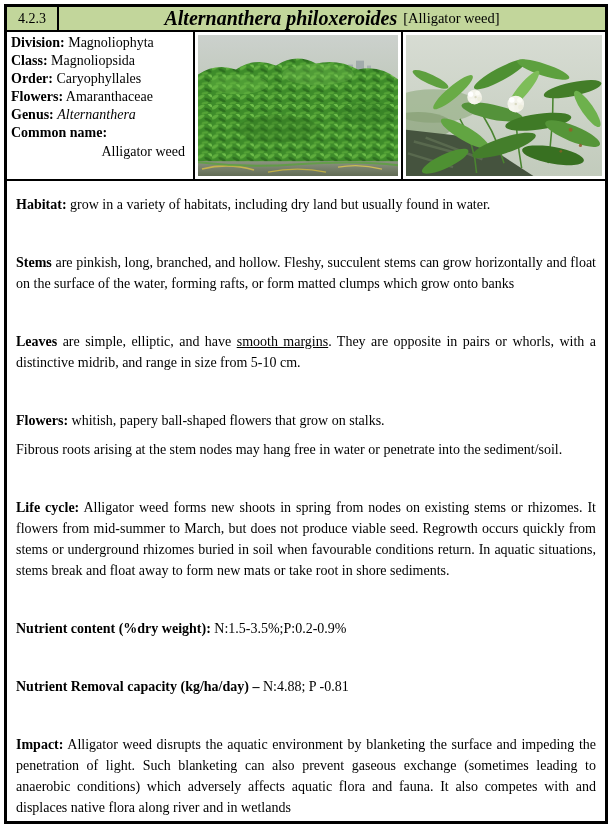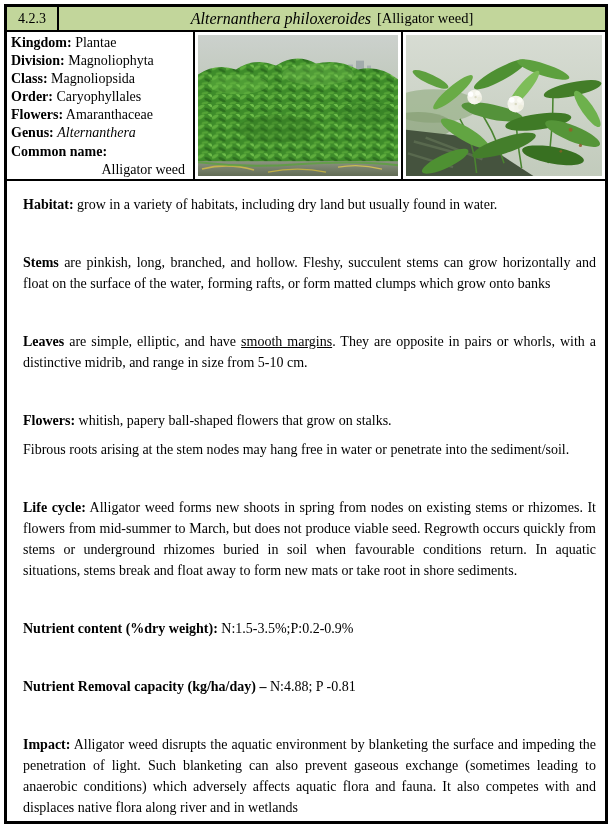--- a/index.html
+++ b/index.html
@@ -23,21 +23,21 @@
   .cell-num {
     width: 52px; flex: 0 0 52px;
     border-right: 2px solid #000;
     display: flex; align-items: center; justify-content: center;
     font-size: 14px;
   }
   .cell-title {
     flex: 1; display: flex; align-items: center; justify-content: center;
     white-space: nowrap;
   }
-  .title-species { font-weight: normal; font-style: italic; font-size: 16px; }
+  .title-species { font-weight: bold; font-style: italic; font-size: 20px; }
   .title-common  { font-size: 14.5px; margin-left: 6px; }
 
   
   .info-row {
     display: flex; height: 149px; flex: 0 0 149px;
     border-bottom: 2px solid #000;
   }
   .cell-tax {
     width: 188px; flex: 0 0 188px;
     border-right: 2px solid #000;
@@ -50,21 +50,21 @@
   .cell-photo {
     padding: 3px; display: flex; align-items: stretch;
   }
   .cell-photo1 { width: 208px; flex: 0 0 208px; border-right: 2px solid #000; }
   .cell-photo2 { flex: 1; }
   .photo-frame { width: 100%; height: 100%; overflow: hidden; }
   .photo-frame svg { width: 100%; height: 100%; display: block; }
 
   
   .body-cell {
-    flex: 1; padding: 13px 9px 0 16px;
+    flex: 1; padding: 13px 9px 0 9px;
     font-size: 14px; line-height: 21px;
     text-align: justify;
     overflow: hidden;
   }
   .para { margin-top: 37px; }
   .para.first { margin-top: 0; }
   .para.attached { margin-top: 8px; }
   .para b { font-weight: bold; }
   .u { text-decoration: underline; }
 </style>
@@ -76,21 +76,20 @@
   <div class="header-row">
     <div class="cell-num">4.2.3</div>
     <div class="cell-title">
       <span class="title-species">Alternanthera philoxeroides</span>
       <span class="title-common">[Alligator weed]</span>
     </div>
   </div>
 
   <div class="info-row">
     <div class="cell-tax">
-      <div class="tax-line"><b>Kingdom:</b> <span>Plantae</span></div>
       <div class="tax-line"><b>Division:</b> <span>Magnoliophyta</span></div>
       <div class="tax-line"><b>Class:</b> <span>Magnoliopsida</span></div>
       <div class="tax-line"><b>Order:</b> <span>Caryophyllales</span></div>
       <div class="tax-line"><b>Flowers:</b> <span>Amaranthaceae</span></div>
       <div class="tax-line"><b>Genus:</b> <i>Alternanthera</i></div>
       <div class="tax-line"><b>Common name:</b></div>
       <div class="tax-line tax-common-value">Alligator weed</div>
     </div>
 
     <div class="cell-photo cell-photo1">

